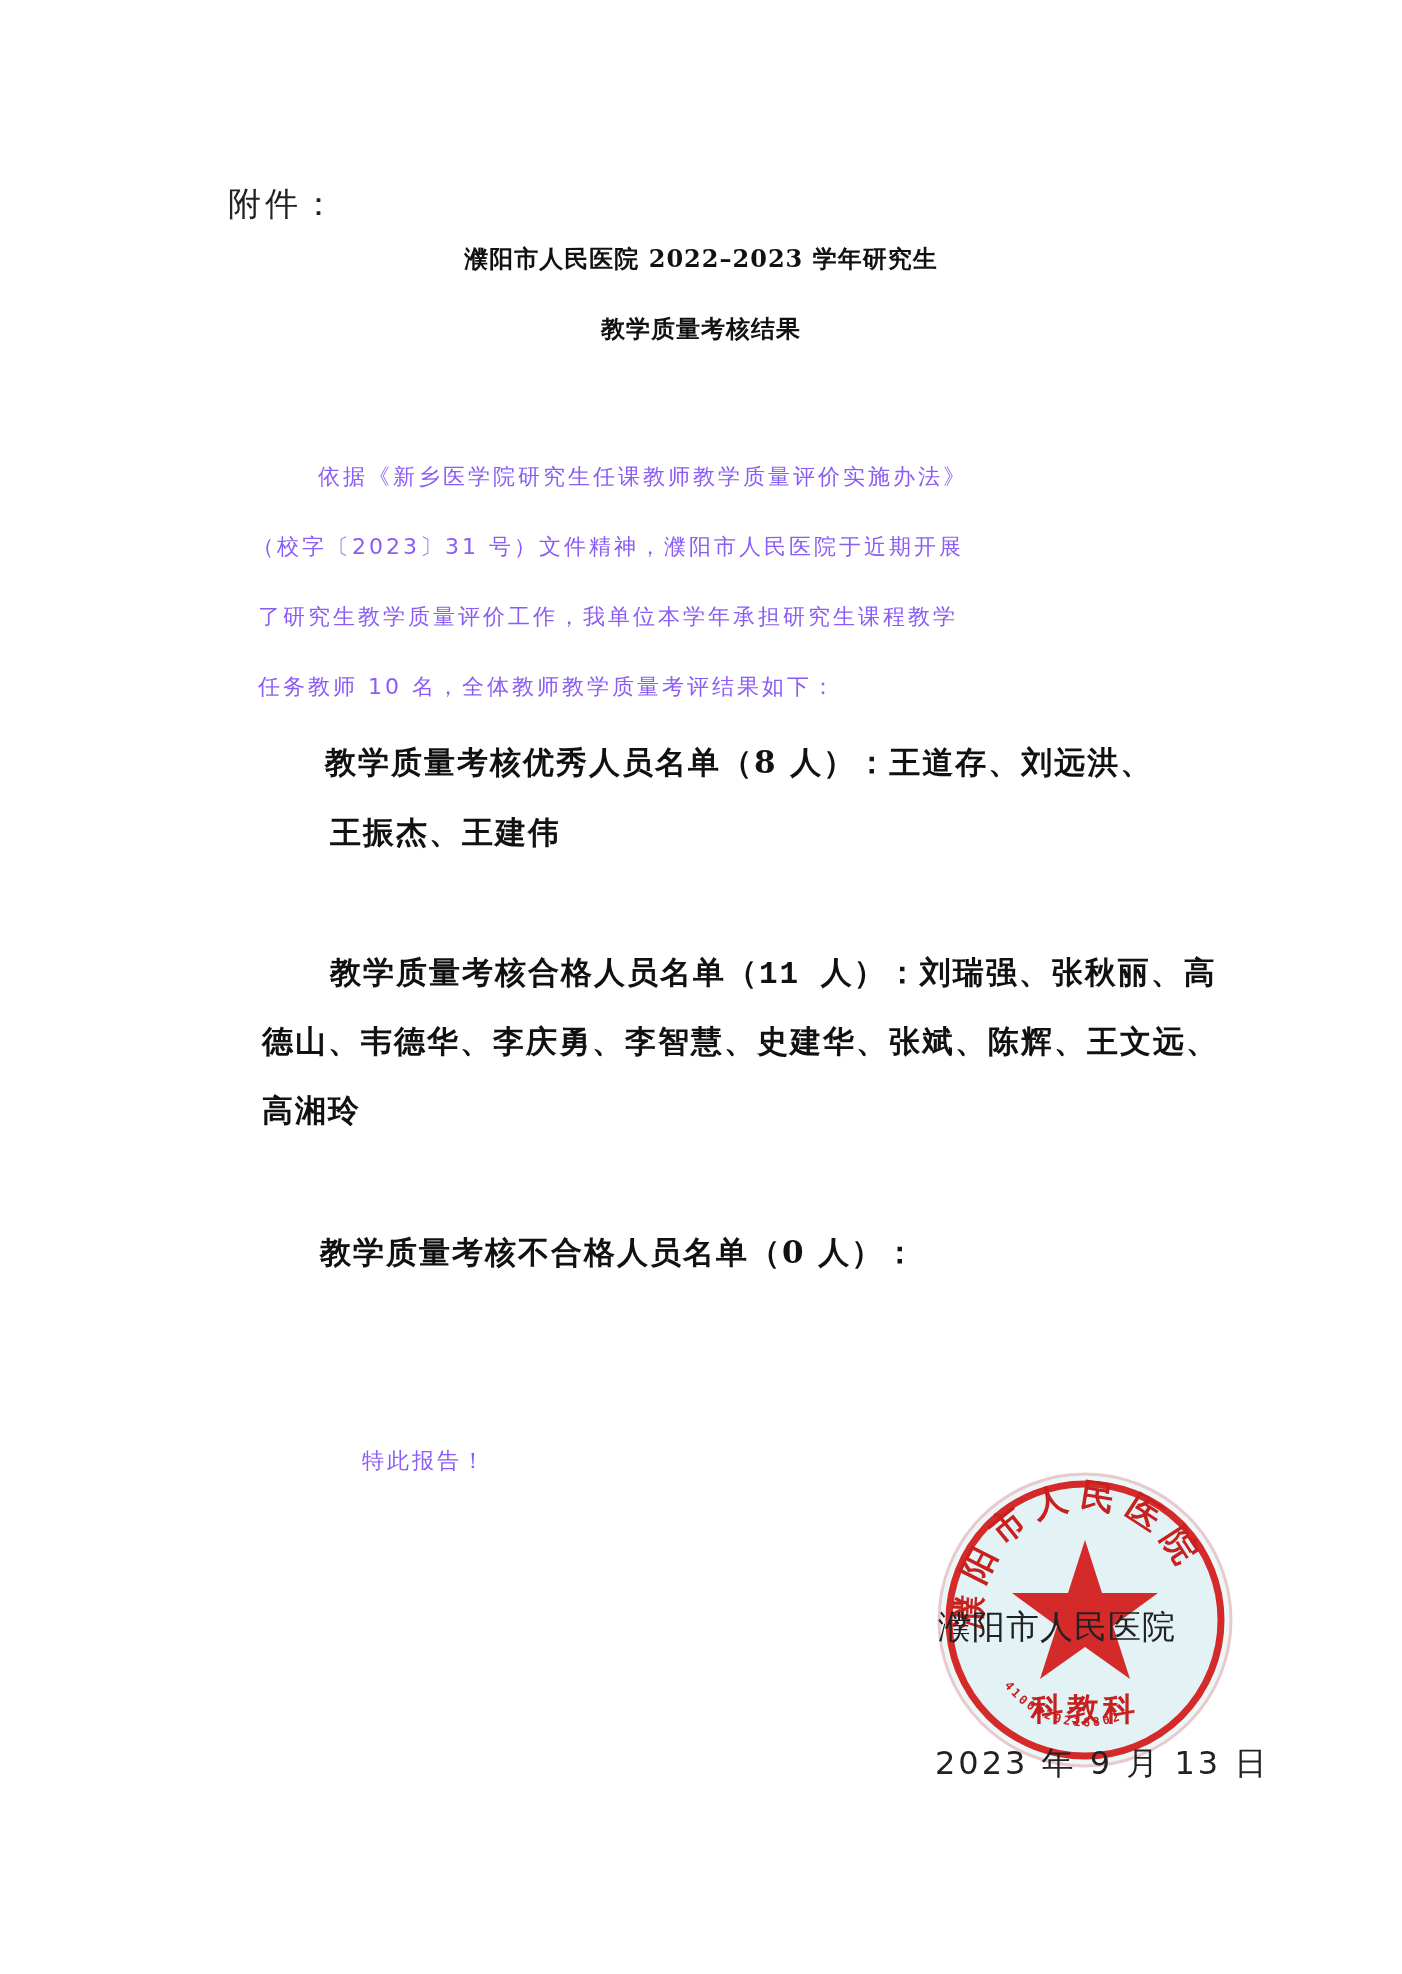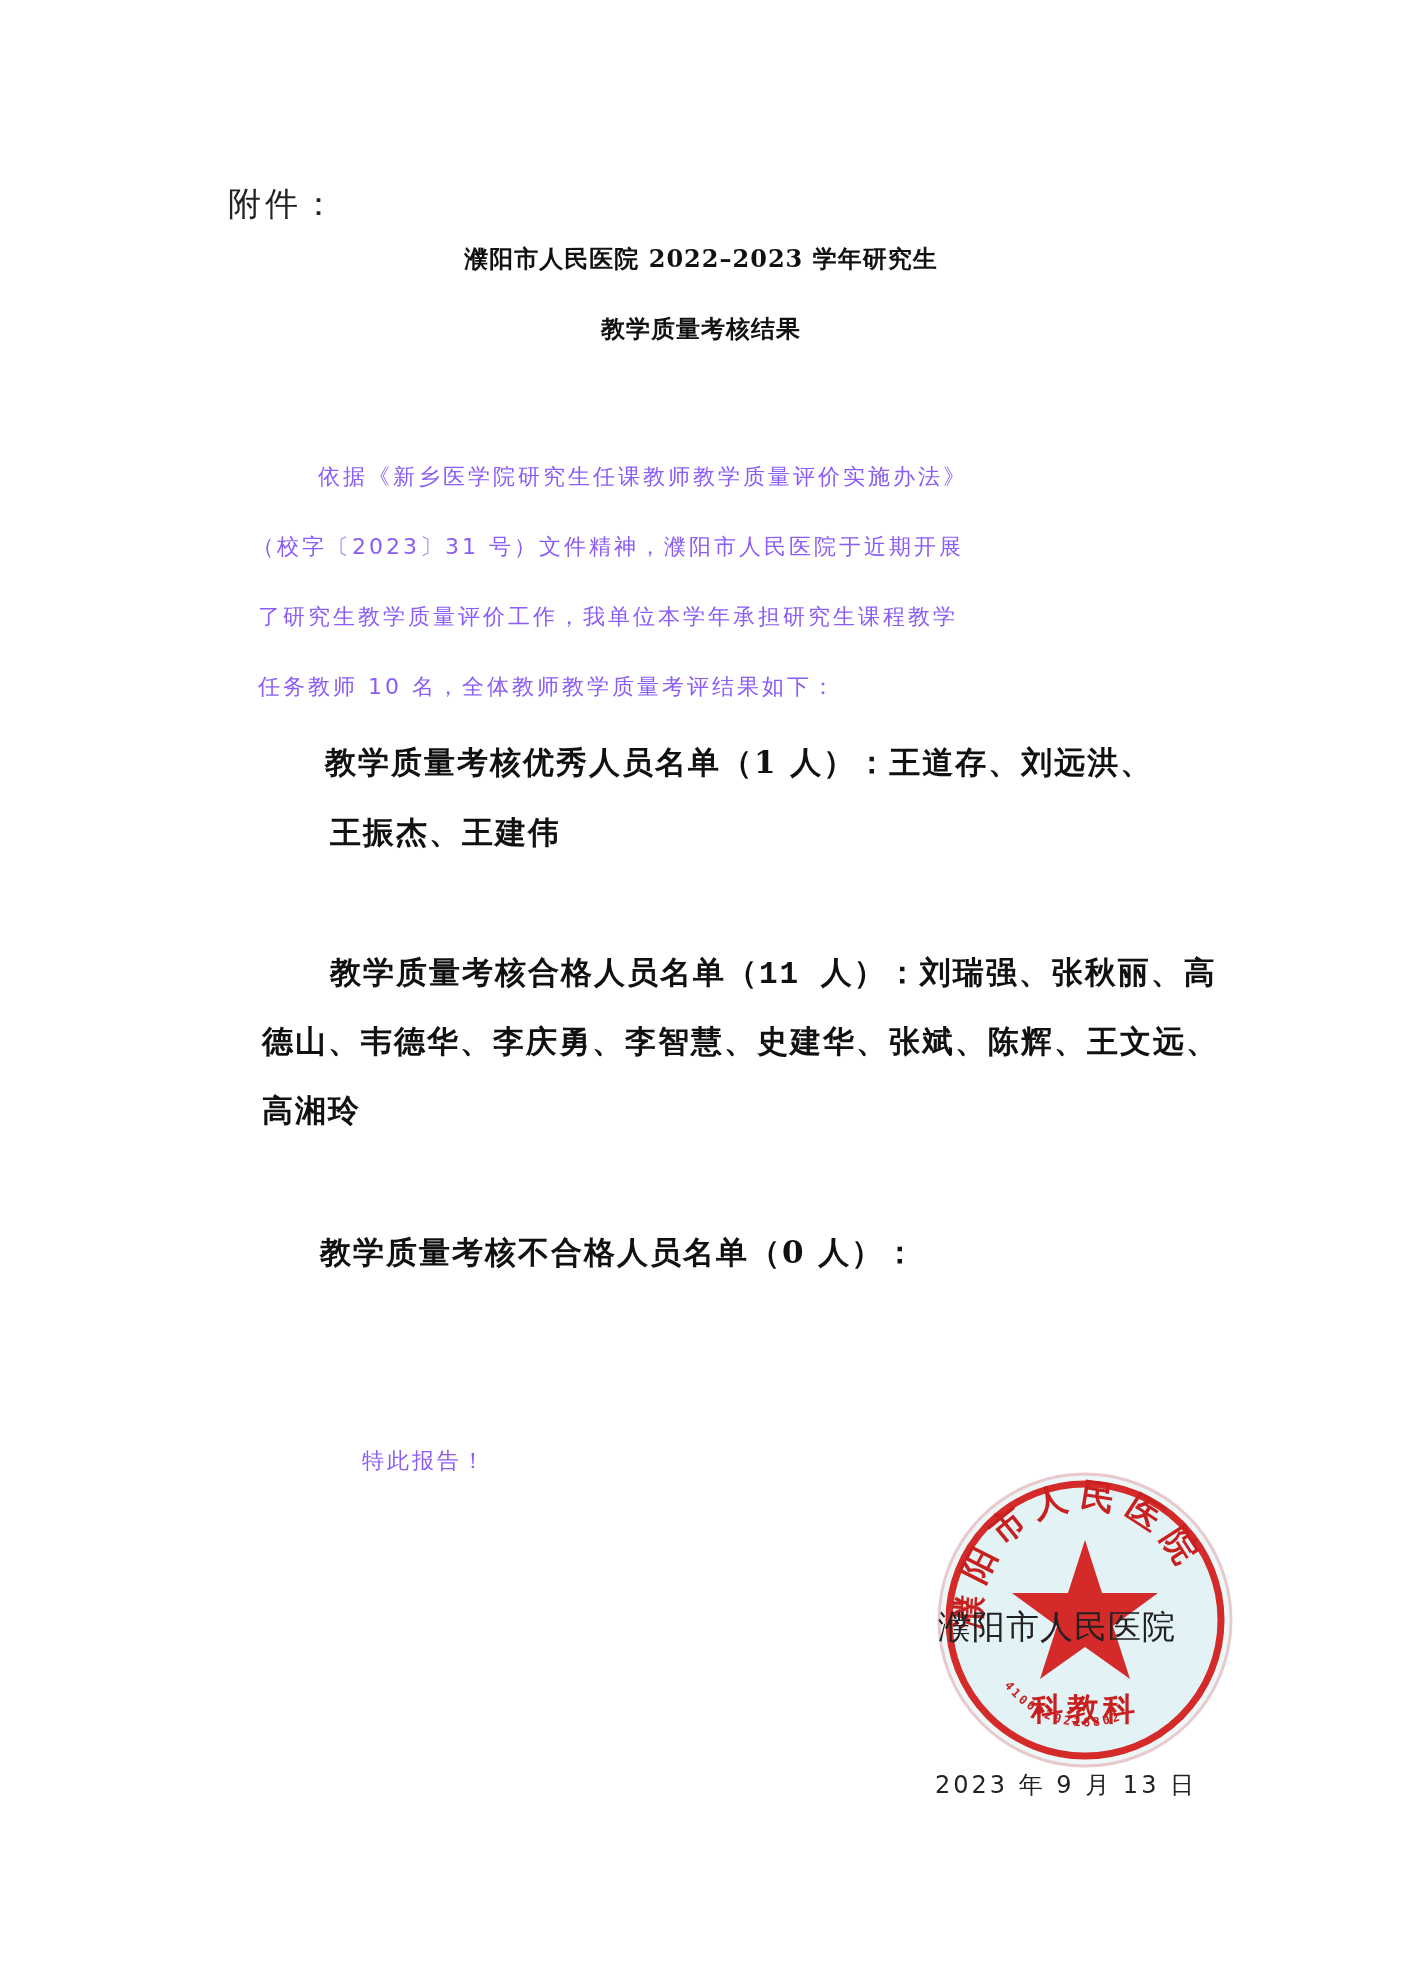--- a/index.html
+++ b/index.html
@@ -18,36 +18,36 @@
     .p4 { left: 258px; top: 672px; }
     .ex1 { left: 325px; top: 742px; }
     .ex2 { left: 330px; top: 812px; }
     .q1 { left: 330px; top: 952px; font-family: Liberation Mono, monospace; }
     .q2 { left: 262px; top: 1021px; }
     .q3 { left: 262px; top: 1090px; }
     .u1 { left: 320px; top: 1232px; }
     .report { left: 318px; top: 1446px; margin-left: 44px; }
     .stamp { position: absolute; left: 935px; top: 1470px; width: 300px; height: 300px; }
     .signer { left: 938px; top: 1605px; font-size: 33px; font-family: "DejaVu Sans", sans-serif; color: #222; letter-spacing: 1px; z-index: 2; }
-    .date { left: 935px; top: 1742px; font-size: 24px; font-family: "DejaVu Sans", sans-serif; color: #222; letter-spacing: 3px; margin-top: 27px; }
+    .date { left: 935px; top: 1742px; font-size: 32px; font-family: "DejaVu Sans", sans-serif; color: #222; letter-spacing: 3px; }
   </style>
 </head>
 <body>
 
 <div class="abs attach">附件：</div>
 
 <div class="abs title t1">濮阳市人民医院 2022–2023 学年研究生</div>
 <div class="abs title t2">教学质量考核结果</div>
 
 <div class="abs body p1">依据《新乡医学院研究生任课教师教学质量评价实施办法》</div>
 <div class="abs body p2">（校字〔2023〕31 号）文件精神，濮阳市人民医院于近期开展</div>
 <div class="abs body p3">了研究生教学质量评价工作，我单位本学年承担研究生课程教学</div>
 <div class="abs body p4">任务教师 10 名，全体教师教学质量考评结果如下：</div>
 
-<div class="abs bold ex1">教学质量考核优秀人员名单（1 人）：王道存、刘远洪、</div>
+<div class="abs bold ex1">教学质量考核优秀人员名单（8 人）：王道存、刘远洪、</div>
 <div class="abs bold ex2">王振杰、王建伟</div>
 
 <div class="abs bold q1">教学质量考核合格人员名单（11 人）：刘瑞强、张秋丽、高</div>
 <div class="abs bold q2">德山、韦德华、李庆勇、李智慧、史建华、张斌、陈辉、王文远、</div>
 <div class="abs bold q3">高湘玲</div>
 
 <div class="abs bold u1">教学质量考核不合格人员名单（0 人）：</div>
 
 <div class="abs body report">特此报告！</div>
 

